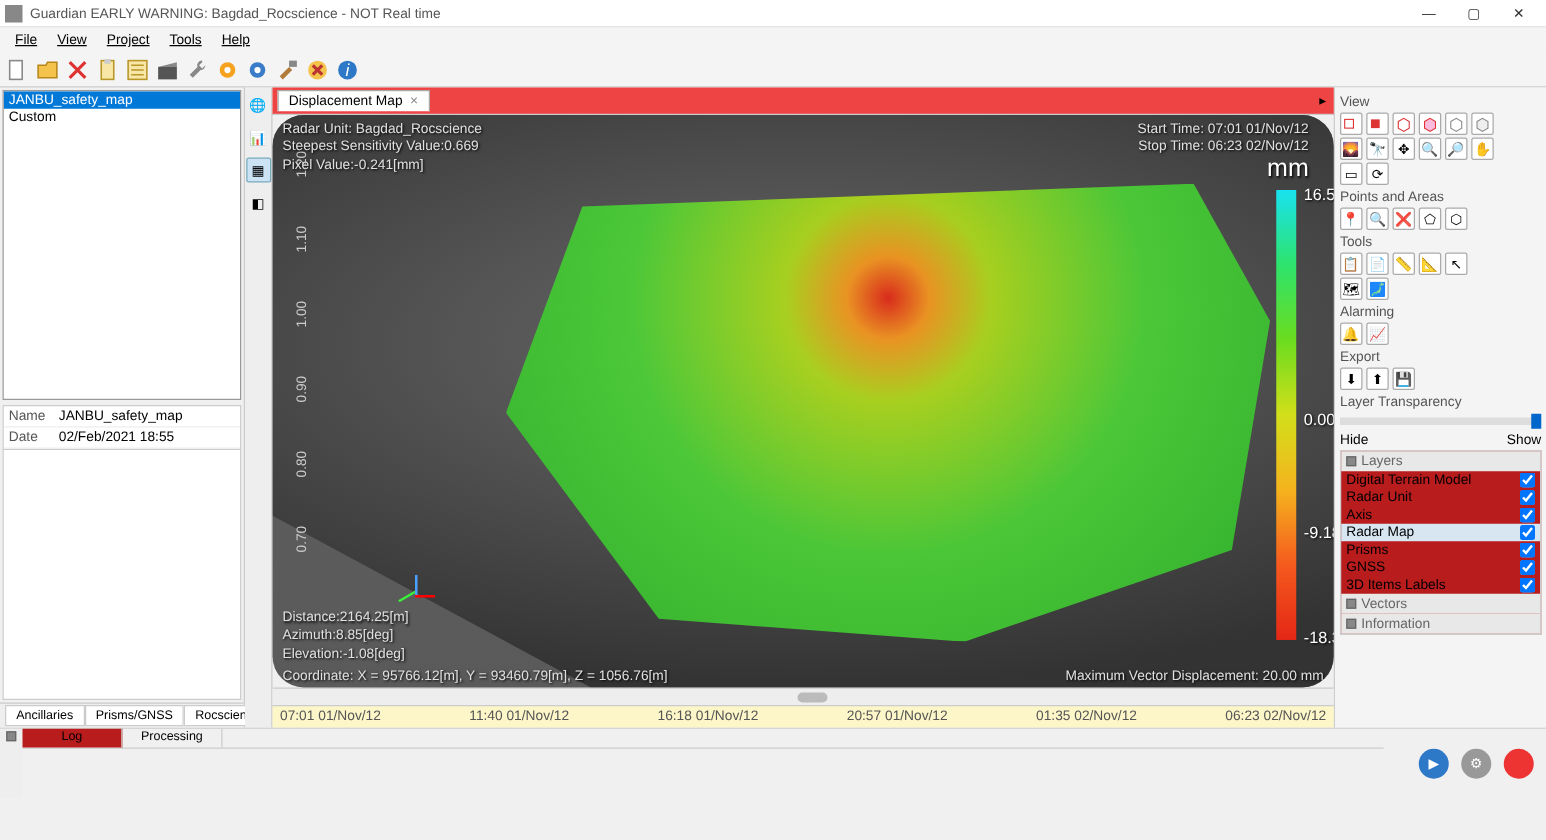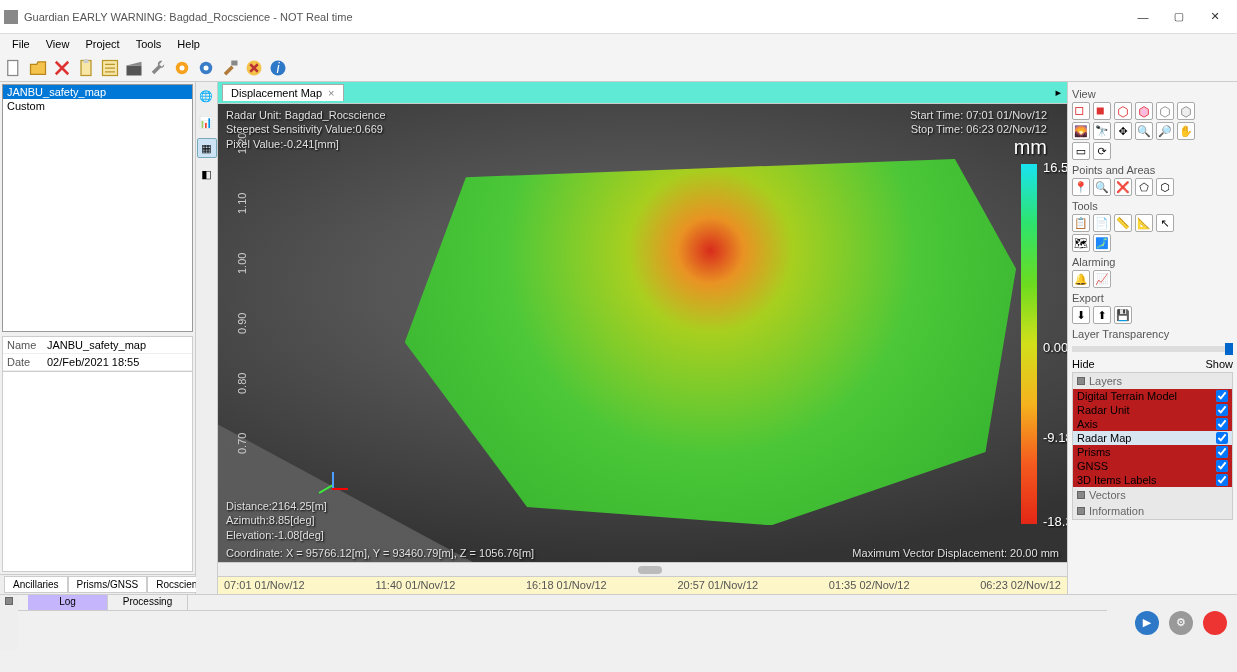--- a/index.html
+++ b/index.html
@@ -1,42 +1,42 @@
 <!DOCTYPE html>
 <html><head>
 <meta charset="utf-8">
 <style>
 * { box-sizing: border-box; margin: 0; padding: 0; font-family: "Segoe UI", Tahoma, sans-serif; font-size: 11px; }
 html, body { width: 1237px; height: 672px; overflow: hidden; background: #f0f0f0; }
-.titlebar { height: 34px; background: #fff; display: flex; align-items: center; padding: 5px 4px; border-bottom: 1px solid #ddd; }
+.titlebar { height: 22px; background: #fff; display: flex; align-items: center; padding: 5px 4px; border-bottom: 1px solid #ddd; }
 .titlebar .icon { width: 14px; height: 14px; background: #888; margin-right: 6px; }
 .titlebar .title { flex: 1; color: #555; }
 .titlebar .wbtn { width: 36px; height: 20px; display: flex; align-items: center; justify-content: center; color: #333; cursor: pointer; }
-.menubar { height: 20px; display: flex; align-items: center; padding: 0 6px; gap: 4px; background: #f4f4f4; }
+.menubar { height: 20px; display: flex; align-items: center; padding: 0 6px; gap: 4px; background: #f4f4f4; text-decoration: underline; }
 .menubar span { padding: 2px 6px; cursor: pointer; }
 .toolbar { height: 28px; display: flex; align-items: center; padding: 0 4px; gap: 4px; background: #f4f4f4; border-bottom: 1px solid #ccc; }
 .tbtn { width: 20px; height: 20px; display: flex; align-items: center; justify-content: center; cursor: pointer; border-radius: 2px; }
 .main { display: flex; height: 512px; }
 .left { width: 196px; display: flex; flex-direction: column; border-right: 1px solid #ccc; }
 .left-list { flex: 1; background: #fff; border: 1px solid #999; margin: 2px; overflow: auto; }
 .left-list .item { padding: 1px 4px; cursor: pointer; }
 .left-list .item.sel { background: #0078d7; color: #fff; }
 .panel-hdr { background: #e8e8e8; border: 1px solid #ccc; padding: 2px 4px; display: flex; align-items: center; gap: 4px; font-size: 10px; color: #666; }
 .gen-info { margin: 2px; }
 .gen-grid { background: #fff; border: 1px solid #ccc; }
 .gen-row { display: flex; border-bottom: 1px solid #eee; }
 .gen-row .k { width: 40px; padding: 2px 4px; color: #555; }
 .gen-row .v { flex: 1; padding: 2px 4px; }
 .center { flex: 1; display: flex; flex-direction: column; position: relative; }
 .vstrip { width: 22px; background: #eee; border-right: 1px solid #ccc; display: flex; flex-direction: column; align-items: center; padding-top: 4px; gap: 6px; }
 .ctop { display: flex; height: 100%; }
-.tabhdr { height: 22px; background: #5eead4; border-bottom: 1px solid #ccc; display: flex; align-items: center; padding-left: 4px; }
+.tabhdr { height: 22px; background: #ef4444; border-bottom: 1px solid #ccc; display: flex; align-items: center; padding-left: 4px; }
 .tab { background: #fff; border: 1px solid #aaa; border-bottom: none; padding: 2px 8px; display: flex; align-items: center; gap: 6px; }
 .tab .x { color: #888; cursor: pointer; }
-.view3d { flex: 1; position: relative; background: linear-gradient(#606060, #5a5a5a); overflow: hidden; }
+.view3d { flex: 1; position: relative; background: linear-gradient(#606060, #5a5a5a); overflow: hidden; border-radius: 25px; }
 .terrain { position: absolute; inset: 0; }
 .overlay-tl { position: absolute; top: 4px; left: 8px; color: #e0e0e0; text-shadow: 1px 1px 2px #000; line-height: 1.3; }
 .overlay-tr { position: absolute; top: 4px; right: 20px; color: #e0e0e0; text-align: right; text-shadow: 1px 1px 2px #000; line-height: 1.3; }
 .overlay-bl { position: absolute; bottom: 20px; left: 8px; color: #e0e0e0; text-shadow: 1px 1px 2px #000; line-height: 1.3; }
 .overlay-bc { position: absolute; bottom: 3px; left: 8px; right: 8px; color: #e0e0e0; text-shadow: 1px 1px 2px #000; display: flex; justify-content: space-between; }
 .colorbar { position: absolute; top: 60px; right: 30px; width: 16px; height: 360px; }
 .colorbar .grad { width: 100%; height: 100%; background: linear-gradient(to bottom, #19e2f0, #2ee36c, #6bdc1f, #d2df1a, #f5b31e, #f55a1e, #e32716); }
 .colorbar .lbl { position: absolute; left: 22px; color: #fff; font-size: 13px; text-shadow: 1px 1px 2px #000; }
 .colorbar .unit { position: absolute; top: -28px; right: -10px; color: #fff; font-size: 20px; text-shadow: 1px 1px 2px #000; }
 .hscroll { height: 14px; background: #eee; border-top: 1px solid #ccc; display: flex; align-items: center; }
@@ -57,21 +57,21 @@
 .layers input[type=checkbox] { width: 12px; height: 12px; }
 .bottom-tabs { height: 20px; display: flex; align-items: center; border-top: 1px solid #ccc; background: #eee; padding: 0 4px; gap: 0; }
 .bottom-tabs .bt { padding: 2px 8px; border: 1px solid #ccc; background: #fff; cursor: pointer; font-size: 10px; }
 .bottom-tabs .scroller { margin-left: auto; display: flex; gap: 0; }
 .bottom-tabs .scroller span { border: 1px solid #ccc; padding: 0 3px; background: #fff; cursor: pointer; }
 .log-area { display: flex; height: 56px; border-top: 1px solid #ccc; }
 .log-left { width: 18px; background: #eee; display: flex; align-items: flex-start; justify-content: center; padding-top: 2px; }
 .log-body { flex: 1; display: flex; flex-direction: column; }
 .log-tabs { height: 16px; display: flex; border-bottom: 1px solid #ccc; }
 .log-tabs .lt { width: 80px; text-align: center; border-right: 1px solid #ccc; font-size: 10px; padding-top: 1px; cursor: pointer; }
-.log-tabs .lt.active { background: #c4b5fd; margin-left: 10px; }
+.log-tabs .lt.active { background: #b91c1c; }
 .log-lines { flex: 1; background: #fff; padding: 2px 6px; font-size: 10px; line-height: 1.3; overflow: auto; }
 .footer-ctrl { width: 130px; display: flex; align-items: center; justify-content: flex-end; gap: 10px; padding-right: 10px; }
 .circ { width: 24px; height: 24px; border-radius: 50%; display: flex; align-items: center; justify-content: center; cursor: pointer; }
 .circ.play { background: #2d78c7; color: #fff; }
 .circ.gear { background: #999; color: #fff; }
 .circ.rec { background: #e33; color: #fff; }
 .sq { width: 8px; height: 8px; background: #888; border: 1px solid #666; display:inline-block; }
 
 .rock { position: absolute; inset: 0; background:
   radial-gradient(ellipse 80% 60% at 50% 40%, #666 0%, #555 40%, #444 70%, #333 100%);

